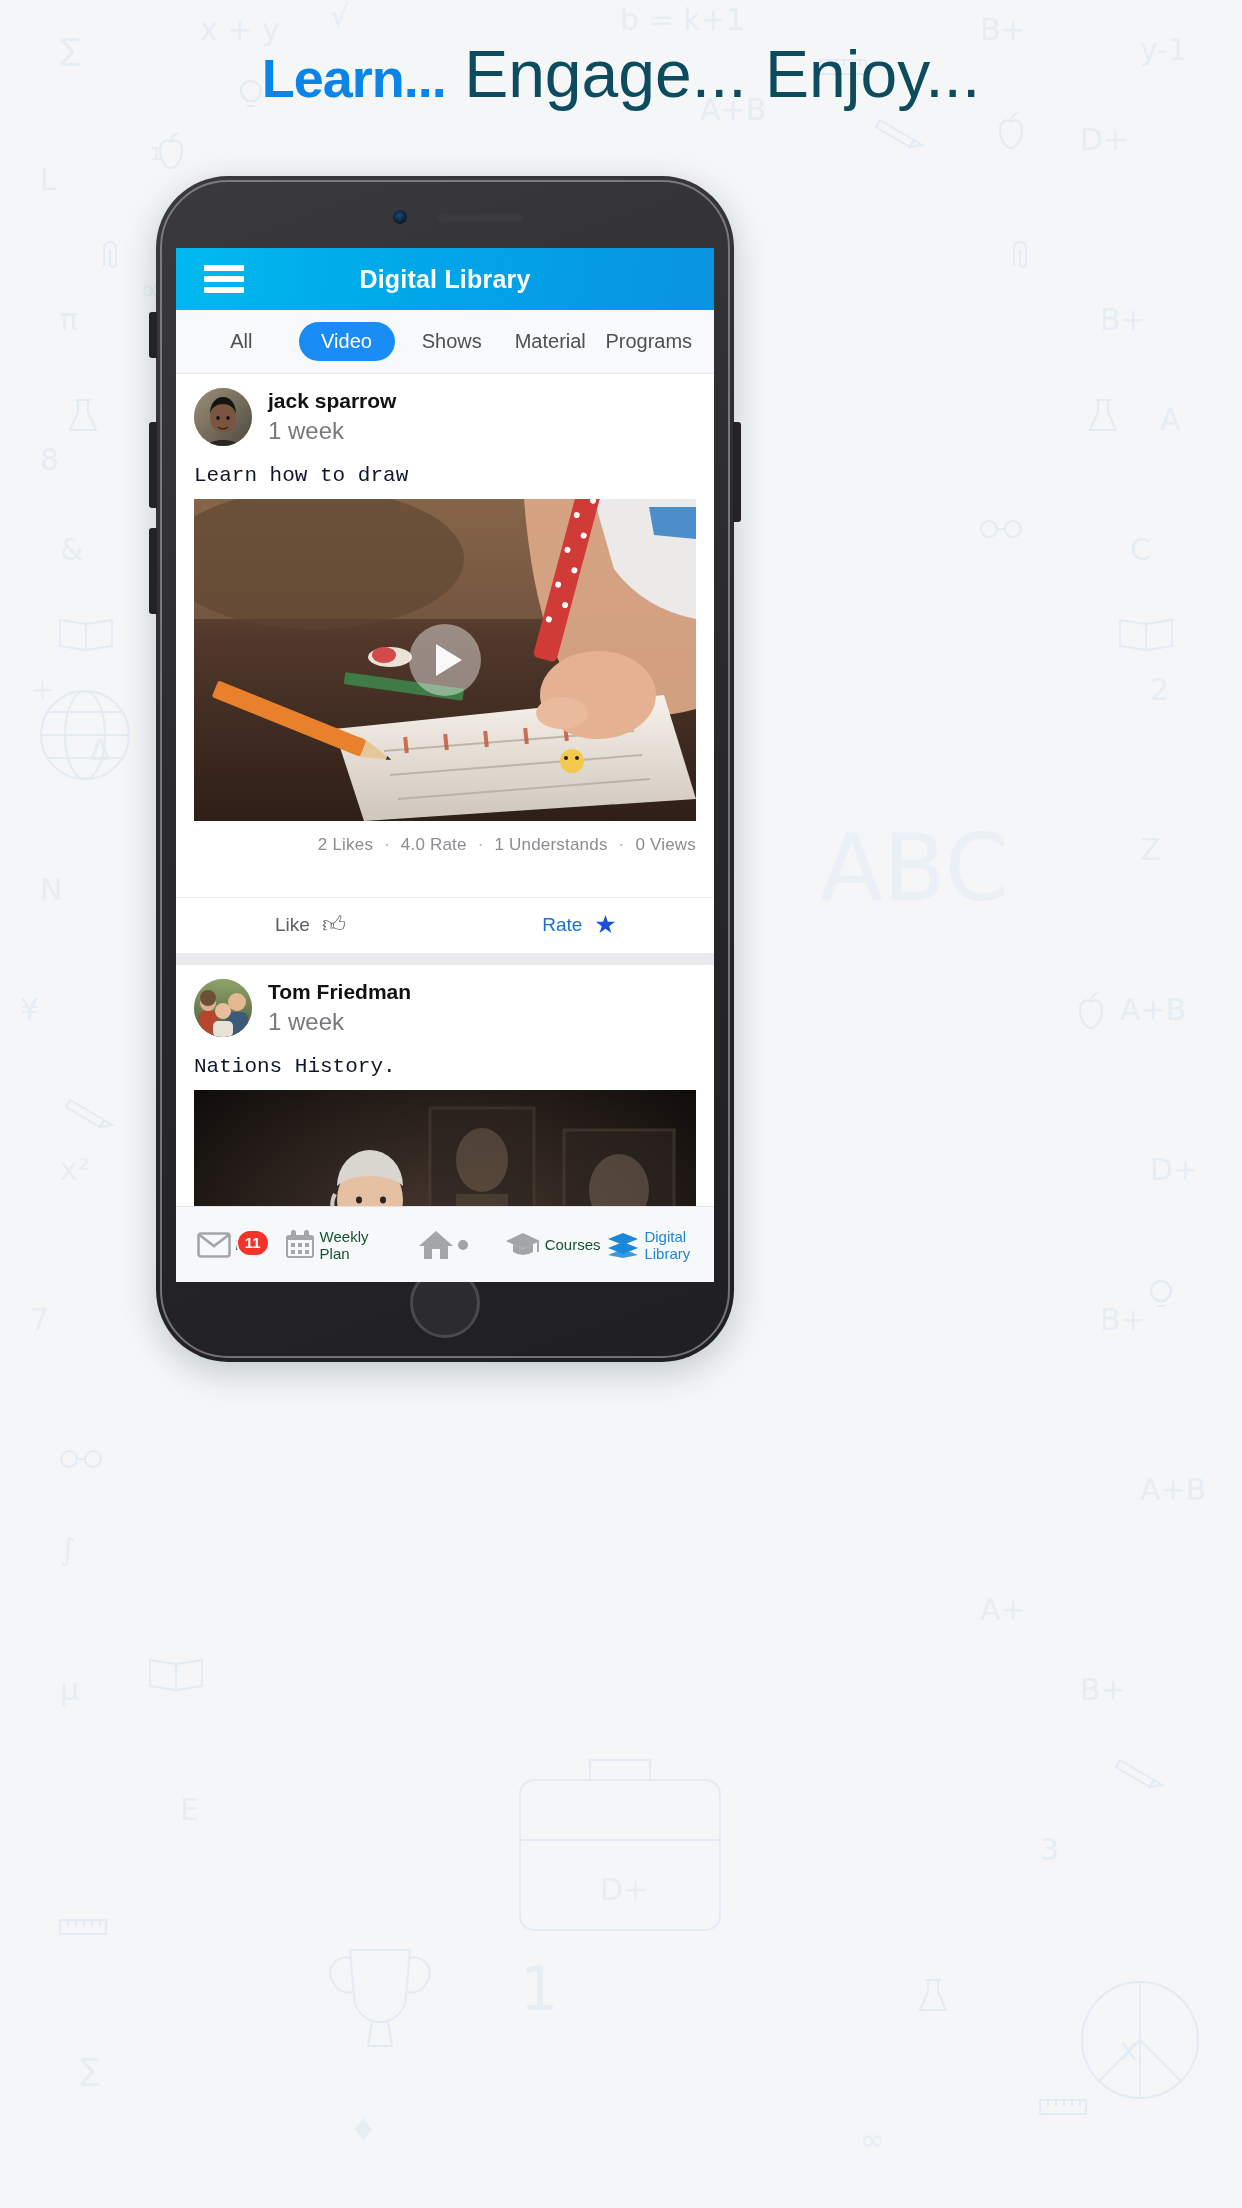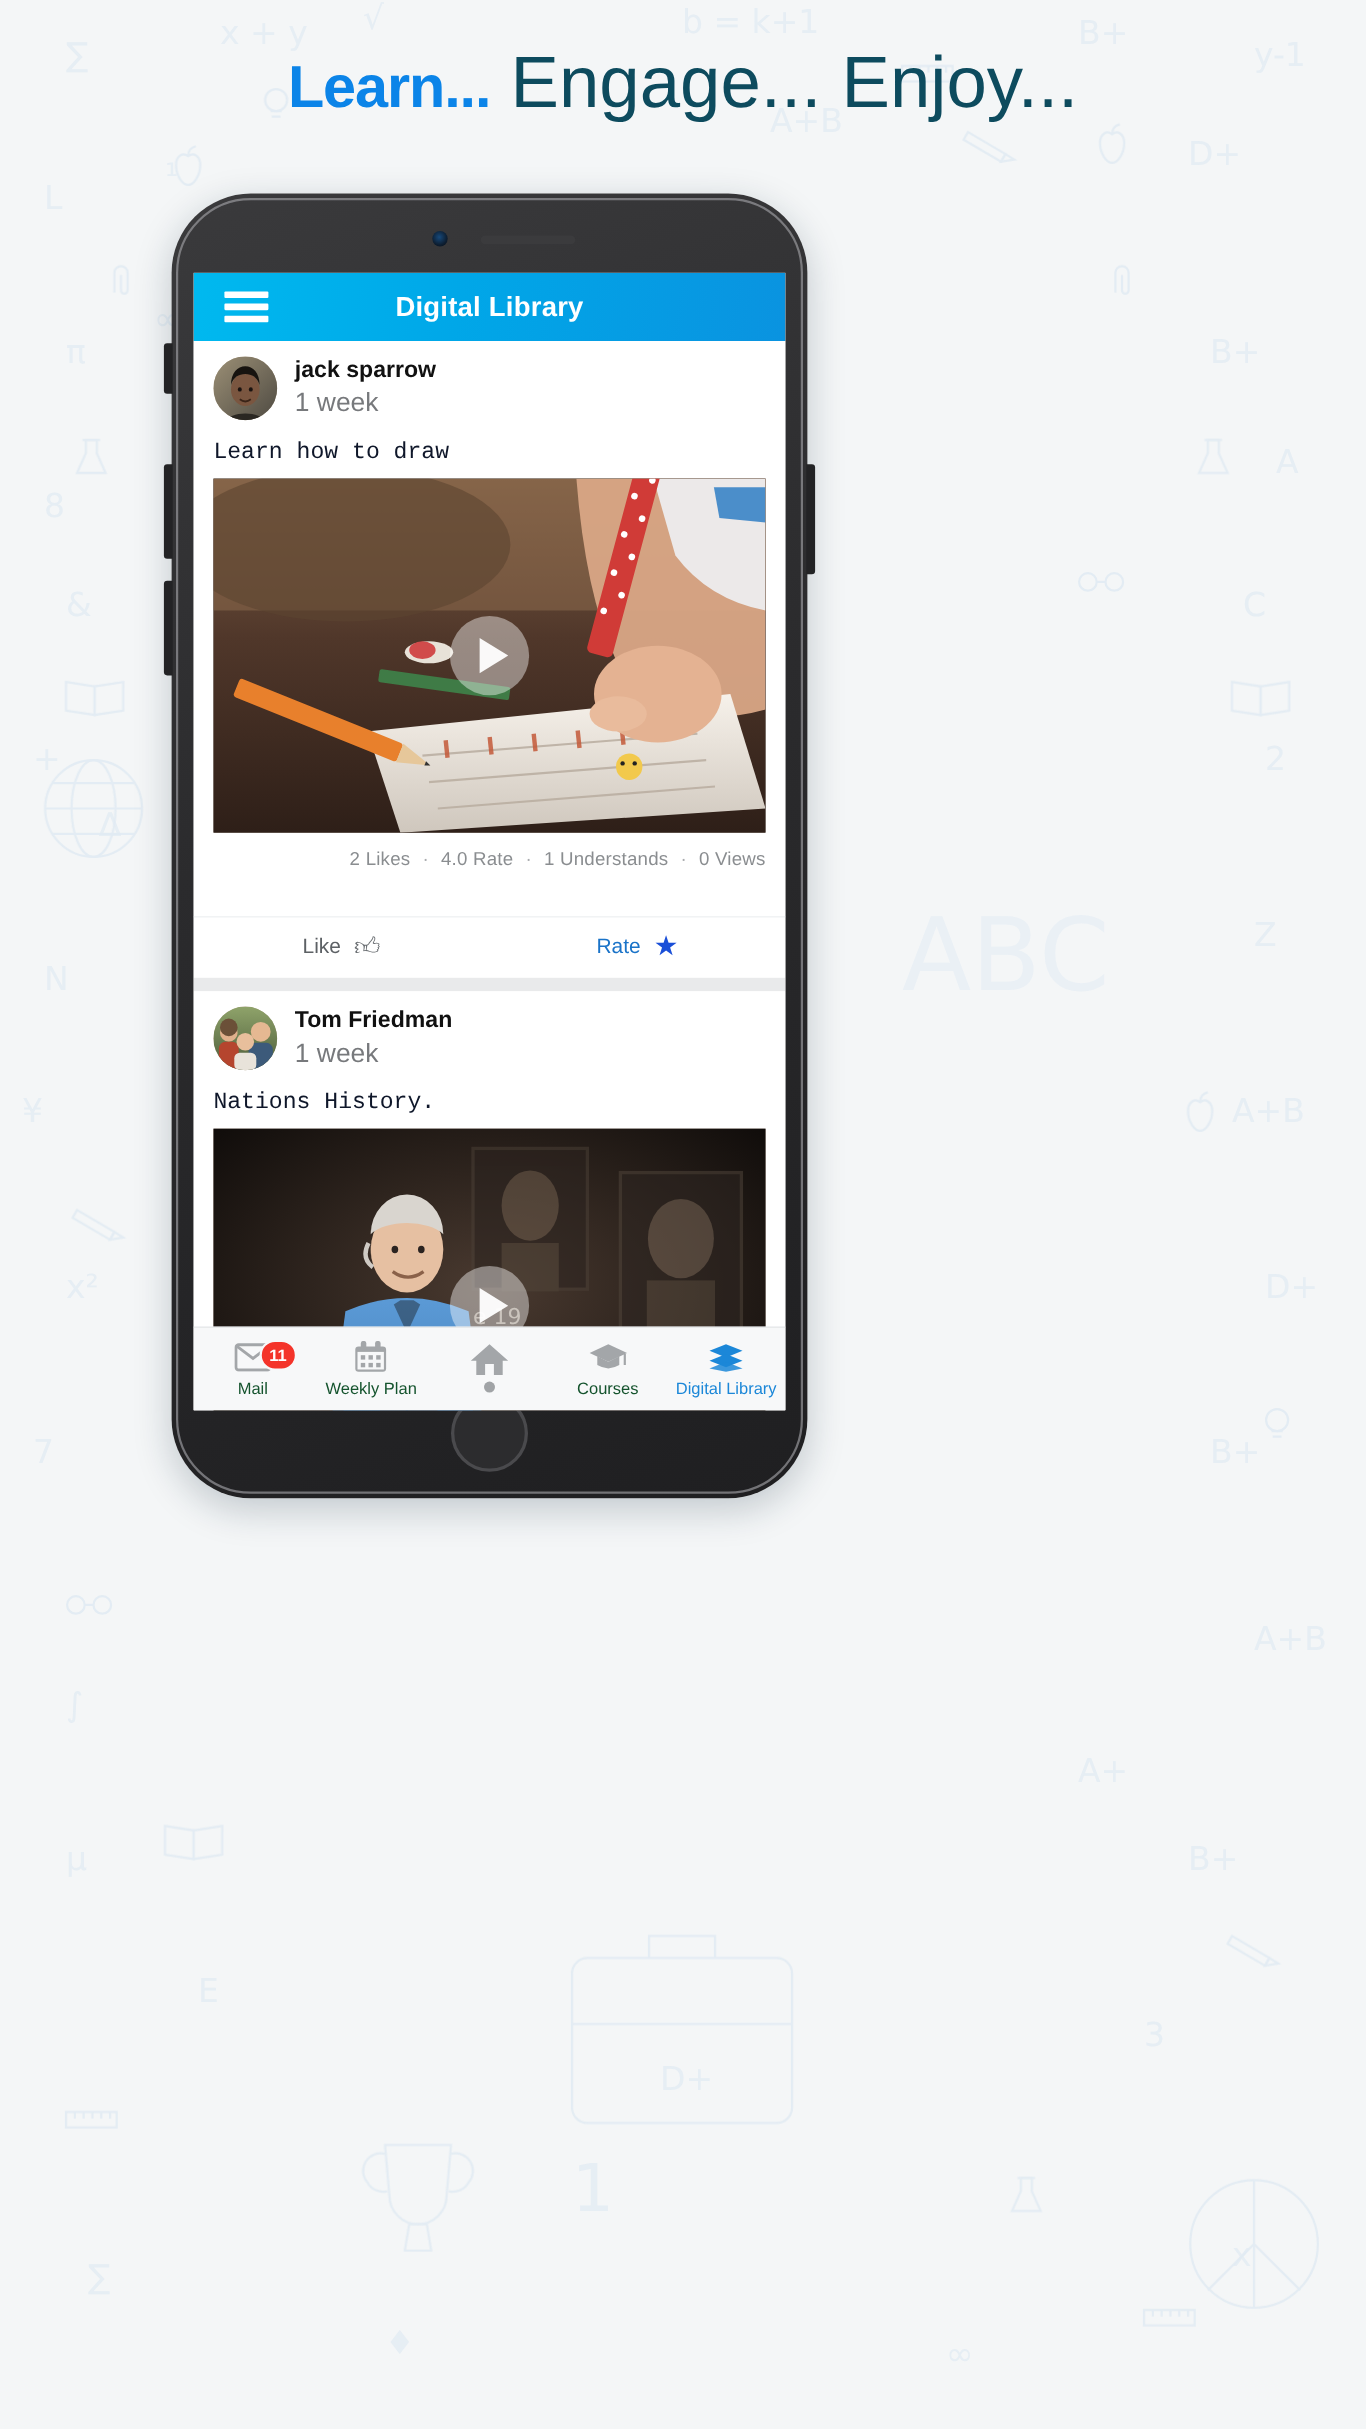--- a/index.html
+++ b/index.html
@@ -235,21 +235,21 @@
     position: absolute;
     left: 0; bottom: 0;
     width: 538px; height: 76px;
     background: #f7f8f9;
     border-top: 1px solid #e2e4e6;
     display: flex;
     align-items: center;
   }
   .navitem {
     flex: 1;
-    display: flex; flex-direction: column; align-items: center; justify-content: center;
+    display: flex; flex-direction: row; align-items: center; justify-content: center;
     position: relative;
     gap: 4px;
   }
   .navicon { height: 32px; display: flex; align-items: center; justify-content: center; }
   .navicon svg { display: block; }
   .navlabel { font-size: 15px; color: #14532d; }
   .navitem.active .navlabel { color: #1b87d8; }
   .badge {
     position: absolute;
     top: 0px; left: 50%;
@@ -420,20 +420,27 @@
 
       <div class="appbar">
         <div class="hamburger">
           <i></i>
             <i></i>
             <i></i>
         </div>
         <div class="appbar-title">Digital Library</div>
       </div>
 
+      <div class="tabs">
+        <div class="tab">All</div>
+        <div class="tab active">Video</div>
+        <div class="tab">Shows</div>
+        <div class="tab">Material</div>
+        <div class="tab">Programs</div>
+      </div>
 
       <div class="feed">
 
         <div class="post">
           <div class="post-head">
             <div class="avatar">
               <svg viewBox="0 0 58 58" xmlns="http://www.w3.org/2000/svg">
                 <defs>
                   <linearGradient id="bg1" x1="0" y1="0" x2="1" y2="1">
                     <stop offset="0%" stop-color="#9c9076"></stop>

